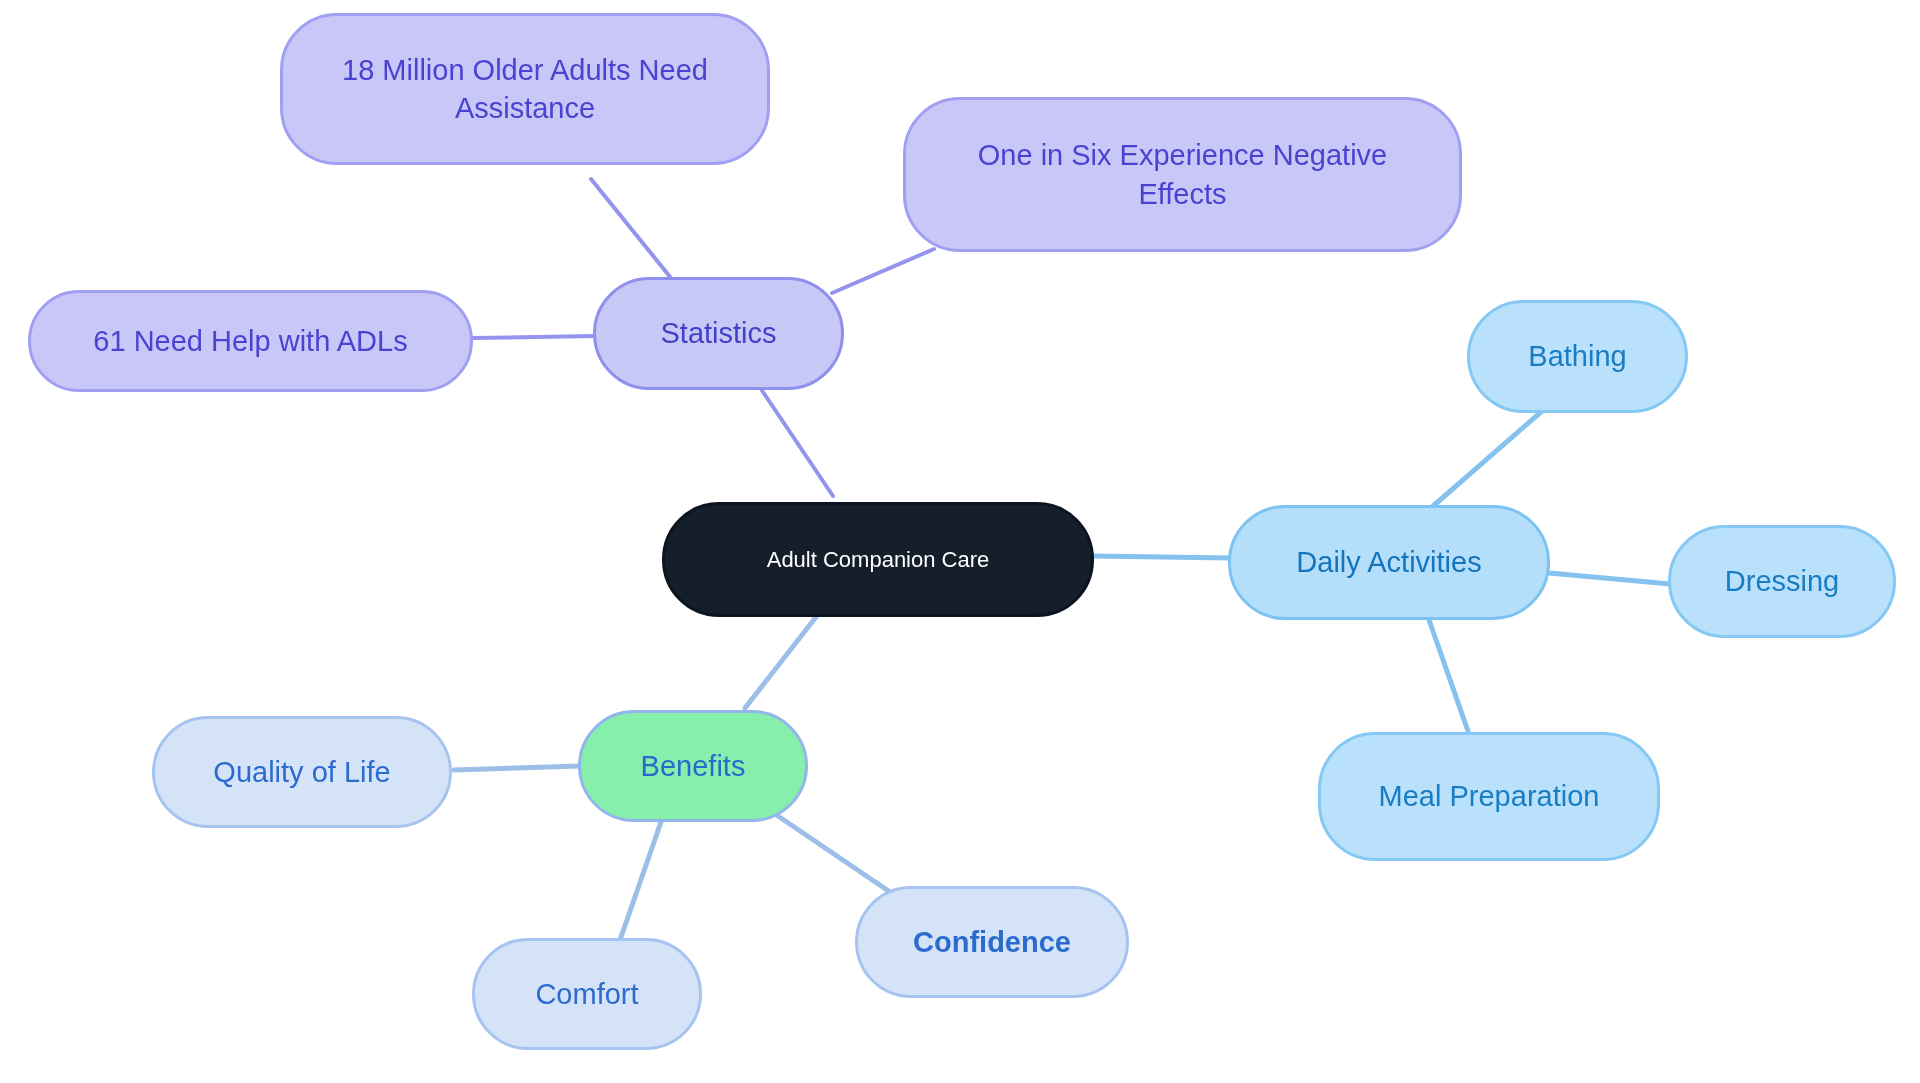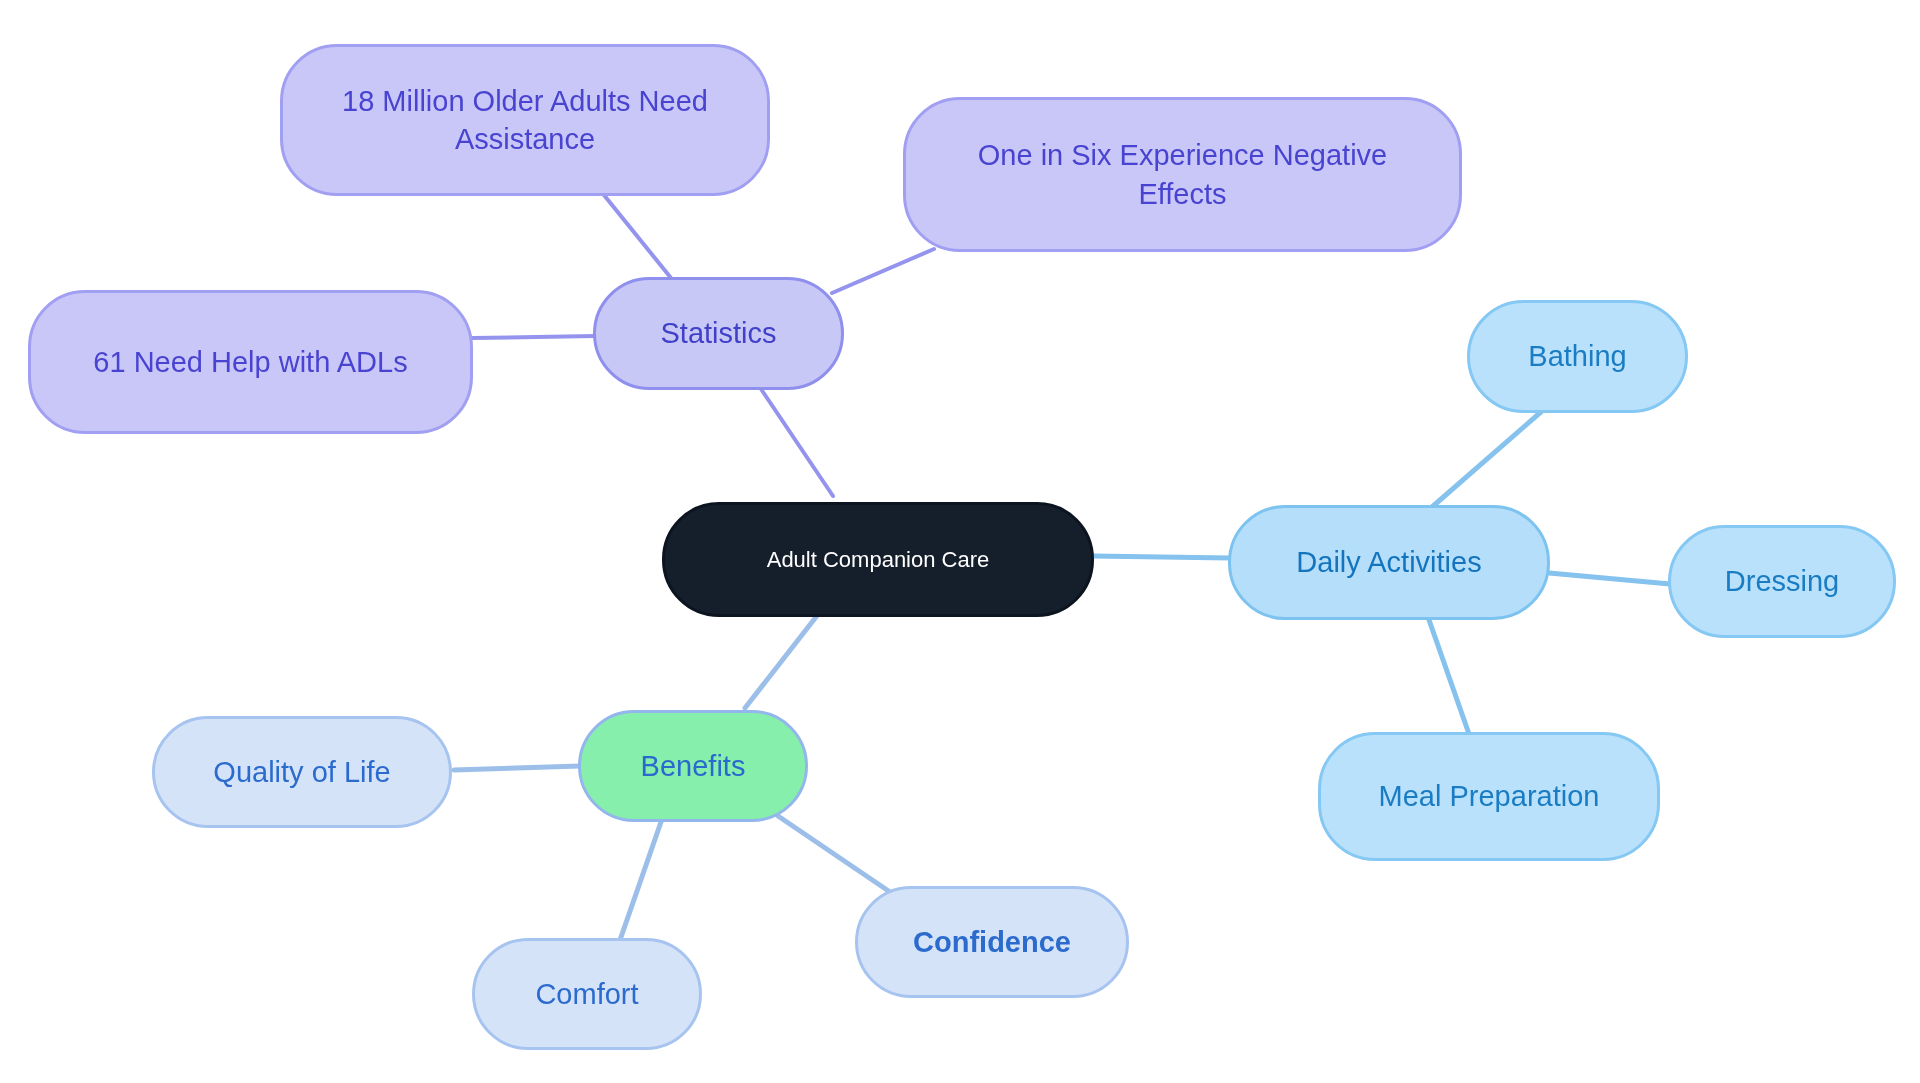--- a/index.html
+++ b/index.html
@@ -35,23 +35,23 @@
     line-height: 1.32;
     padding: 0 36px;
     z-index: 2;
     cursor: default;
     user-select: none;
   }
   
   .n-root        { left: 662px;  top: 502px;  width: 432px; height: 115px; font-size: 22px; }
   
   .n-statistics  { left: 593px;  top: 277px;  width: 251px; height: 113px; }
-  .n-stat-18m    { left: 280px;  top: 44px;   width: 490px; height: 152px; }
+  .n-stat-18m    { left: 280px;  top: 13px;   width: 490px; height: 152px; }
   .n-stat-onesix { left: 903px;  top: 97px;   width: 559px; height: 155px; }
-  .n-stat-adl    { left: 28px;   top: 290px;  width: 445px; height: 144px; }
+  .n-stat-adl    { left: 28px;   top: 290px;  width: 445px; height: 102px; }
   
   .n-daily       { left: 1228px; top: 505px;  width: 322px; height: 115px; }
   .n-bathing     { left: 1467px; top: 300px;  width: 221px; height: 113px; }
   .n-dressing    { left: 1668px; top: 525px;  width: 228px; height: 113px; }
   .n-meal        { left: 1318px; top: 732px;  width: 342px; height: 129px; }
   
   .n-benefits    { left: 578px;  top: 710px;  width: 230px; height: 112px; }
   .n-quality     { left: 152px;  top: 716px;  width: 300px; height: 112px; }
   .n-comfort     { left: 472px;  top: 938px;  width: 230px; height: 112px; }
   .n-confidence  { left: 855px;  top: 886px;  width: 274px; height: 112px; font-weight: bold; }

